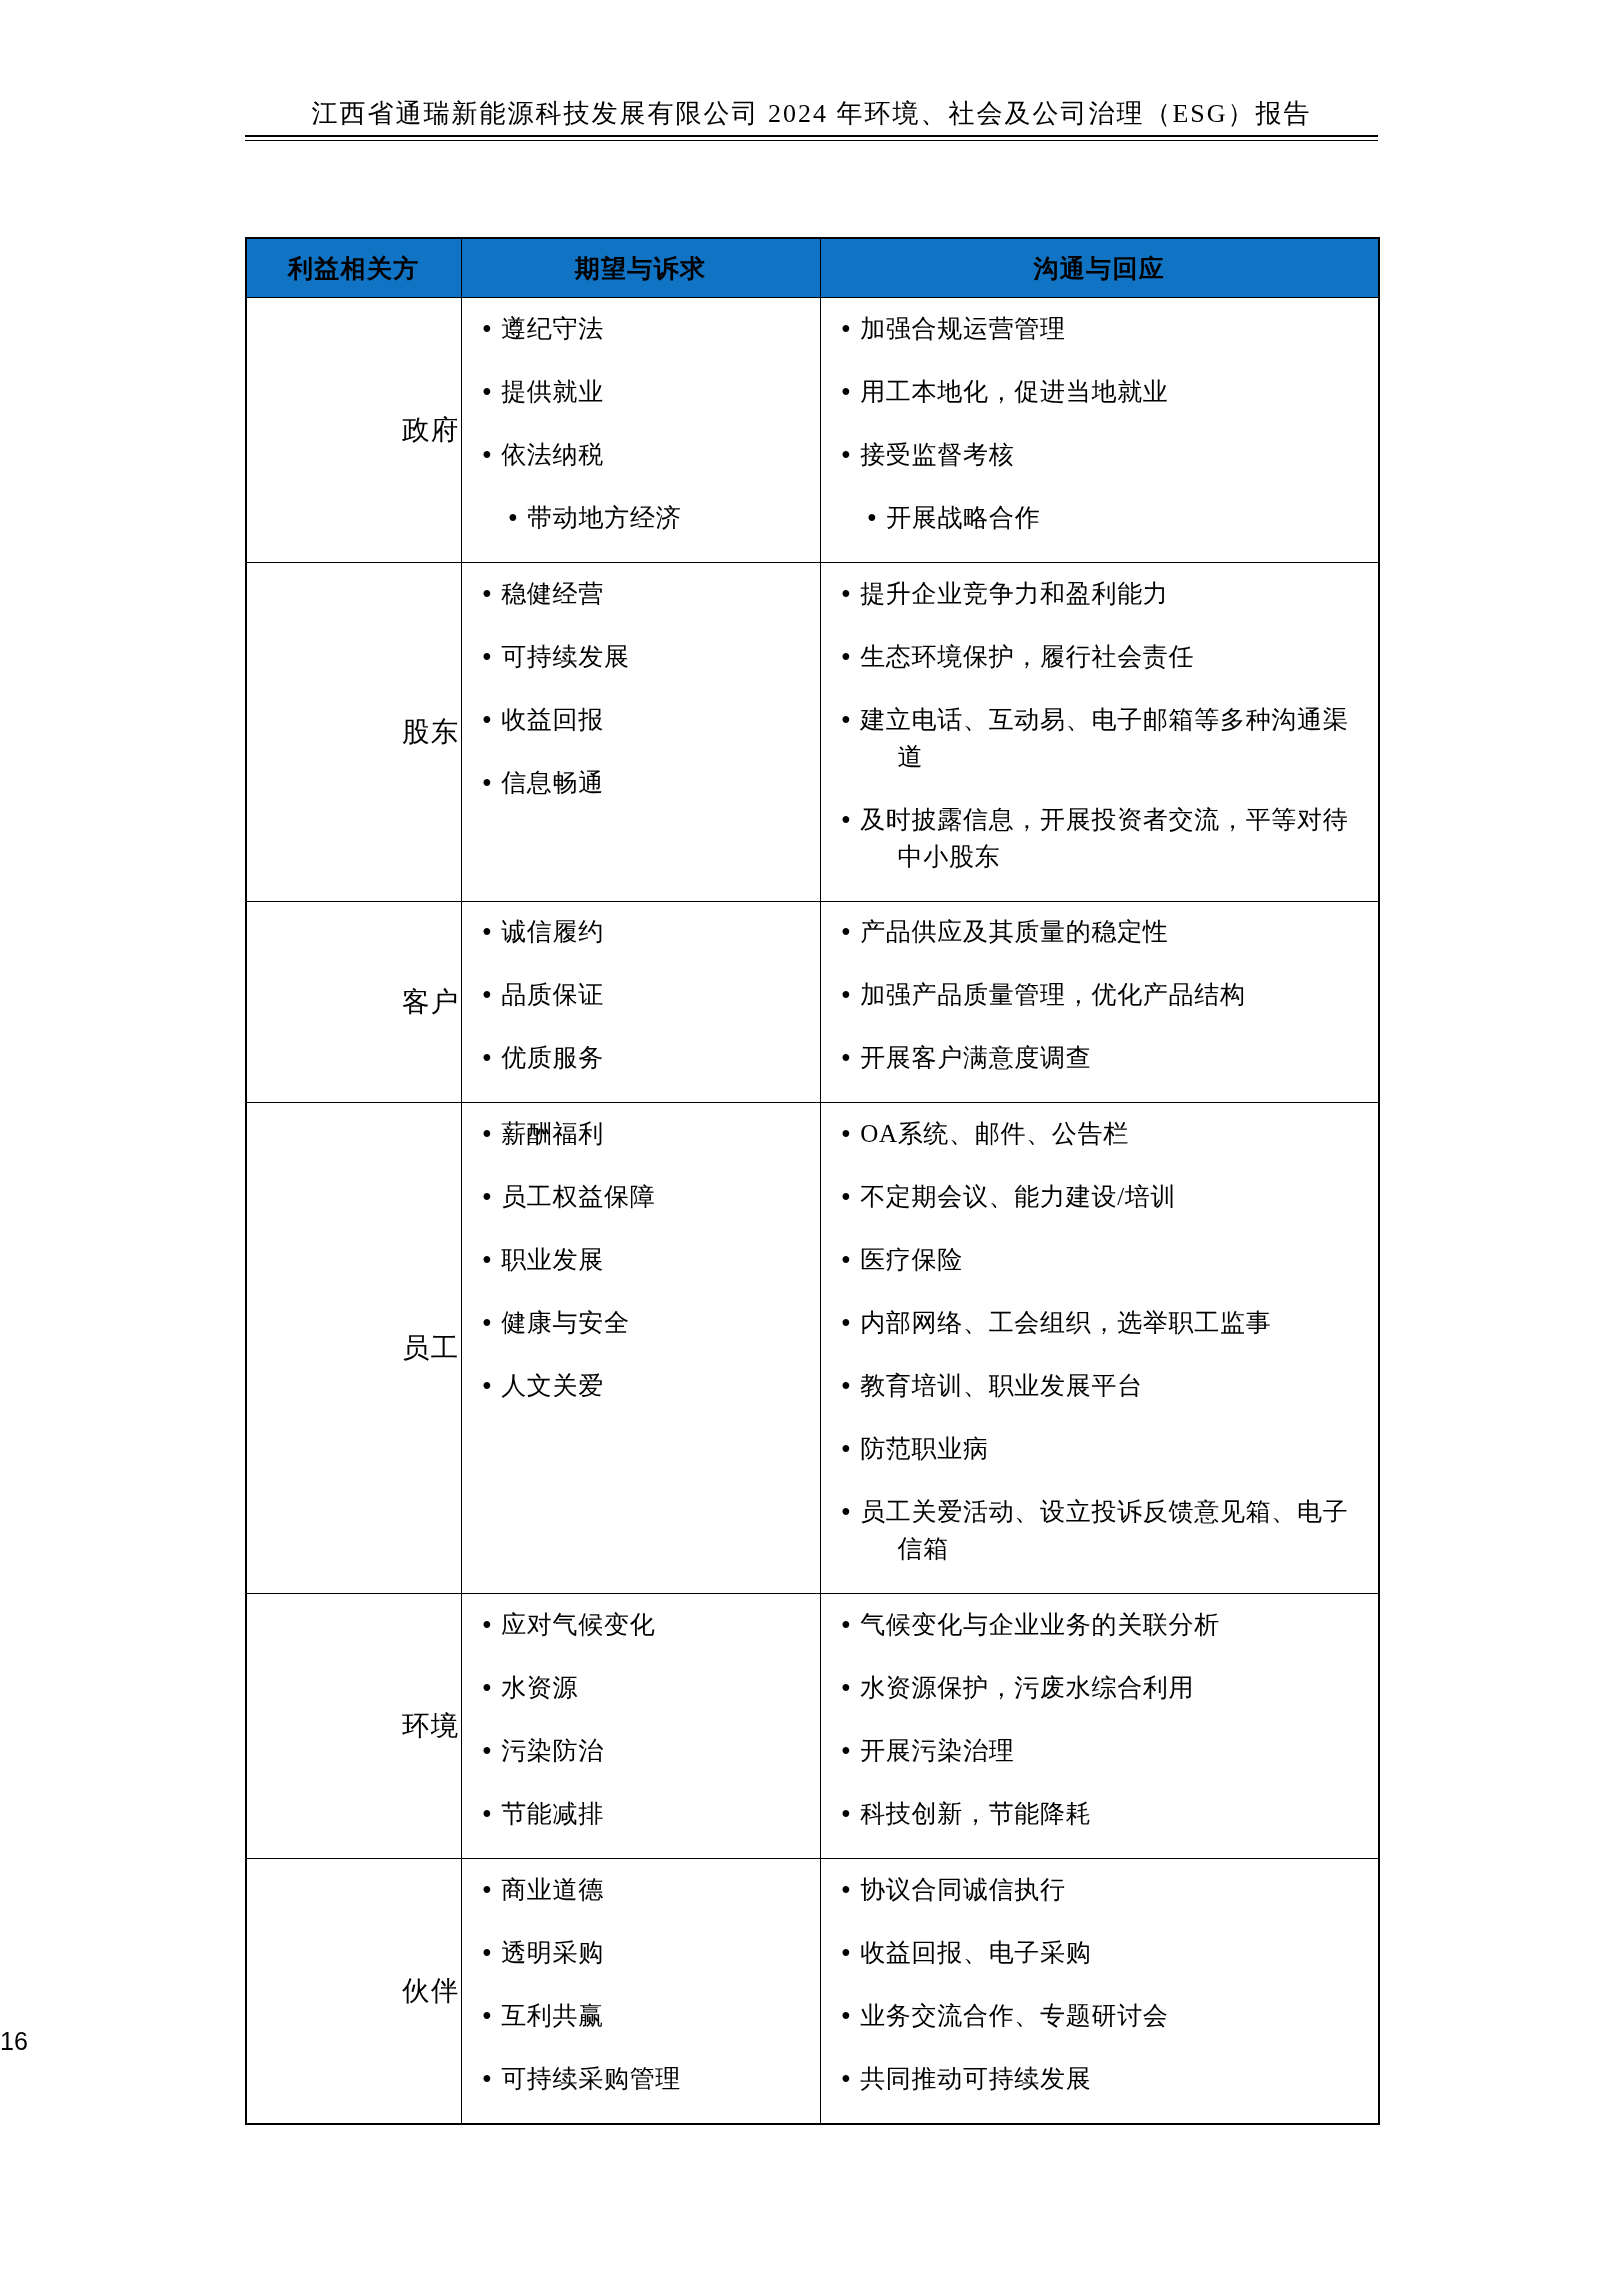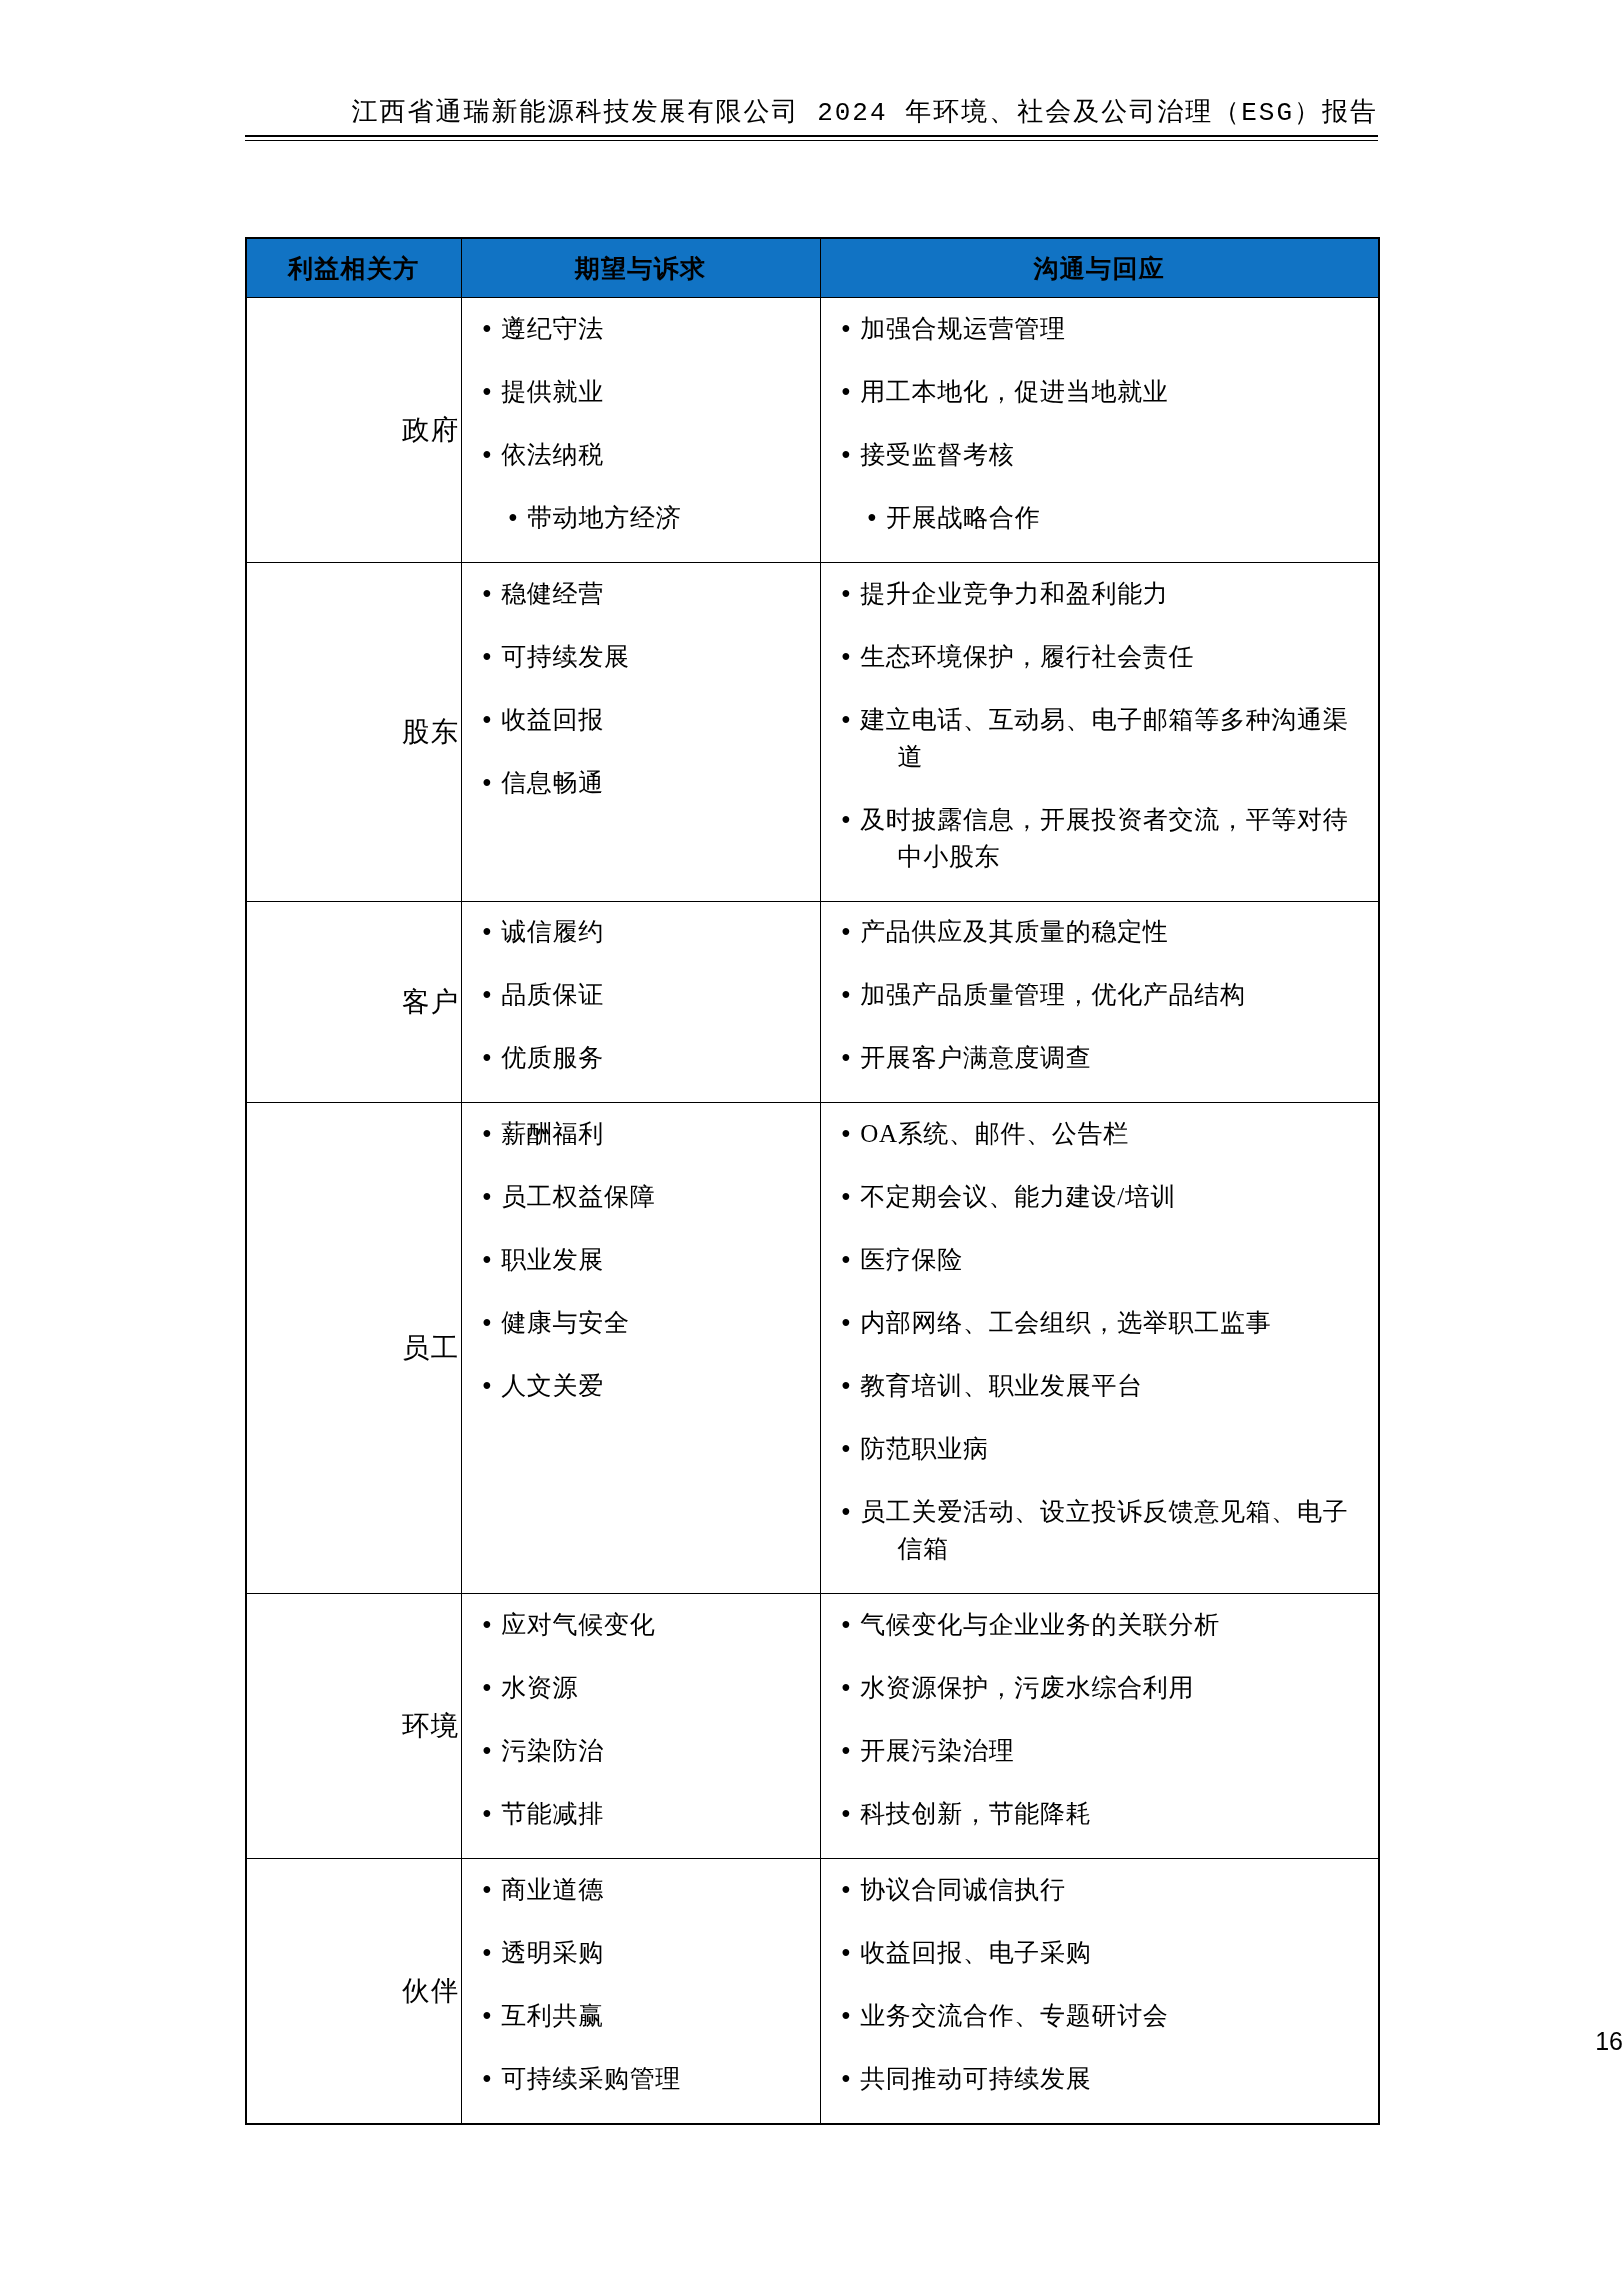--- a/index.html
+++ b/index.html
@@ -6,21 +6,21 @@
   body {
     width:1623px; height:2295px;
     background:#ffffff;
     position:relative;
     font-family:"Liberation Serif","DejaVu Serif",serif;
     color:#000000;
   }
   .page-header { position:absolute; top:97px; left:245px; width:1133px; }
   .header-title {
     font-size:26px; line-height:33px; letter-spacing:2px;
-    text-align:right; white-space:nowrap;font-family:Liberation Mono, monospace;
+    text-align:center; white-space:nowrap;
   }
   .header-rule {
     margin-top:5.2px; height:3.3px;
     border-top:2.6px solid #000; border-bottom:1.3px solid #000;
   }
   .intro { position:absolute; top:145px; left:245px; width:1133px;
     font-size:26px; letter-spacing:1.3px; }
   .intro-line { height:50px; line-height:50px; white-space:normal; }
   .intro-line.justify { text-align:justify; text-align-last:justify; }
 
@@ -44,21 +44,21 @@
   ul.bullet-list li {
     font-size:25px; line-height:37px; letter-spacing:0.7px;
     margin-bottom:26px;
     padding-left:77px; text-indent:-56px;
   }
   ul.bullet-list li::before { content:"\2022"; font-weight:bold; padding-right:9.2px; }
   ul.bullet-list li.indent-1 { margin-left:26px; }
 
   .page-number {
     position:absolute; top:2027px; left:0; width:100%;
-    text-align:right; font-size:25px;
+    text-align:left; font-size:25px;
     font-family:"Liberation Sans","DejaVu Sans",sans-serif;
   }
 </style>
 </head>
 <body style="--hdr-bg: #1173C4;">
 
 <div class="page-header">
   <div class="header-title">江西省通瑞新能源科技发展有限公司 2024 年环境、社会及公司治理（ESG）报告</div>
   <div class="header-rule"></div>
 </div>

